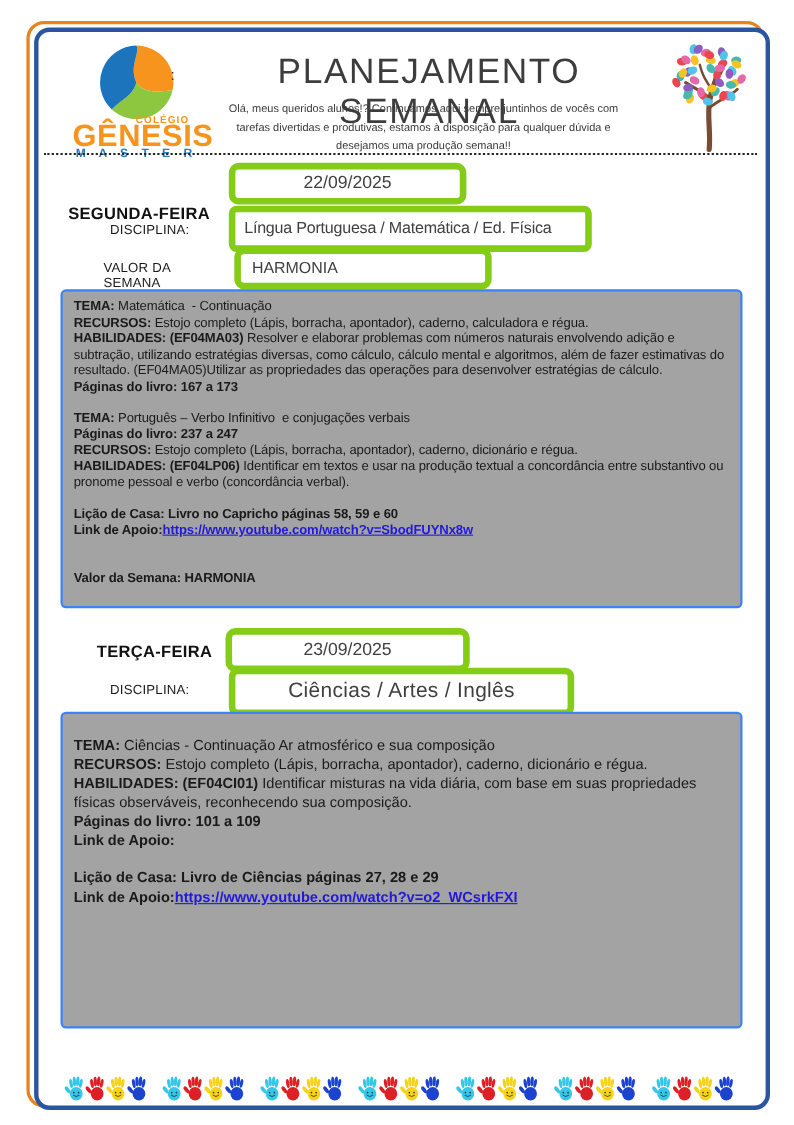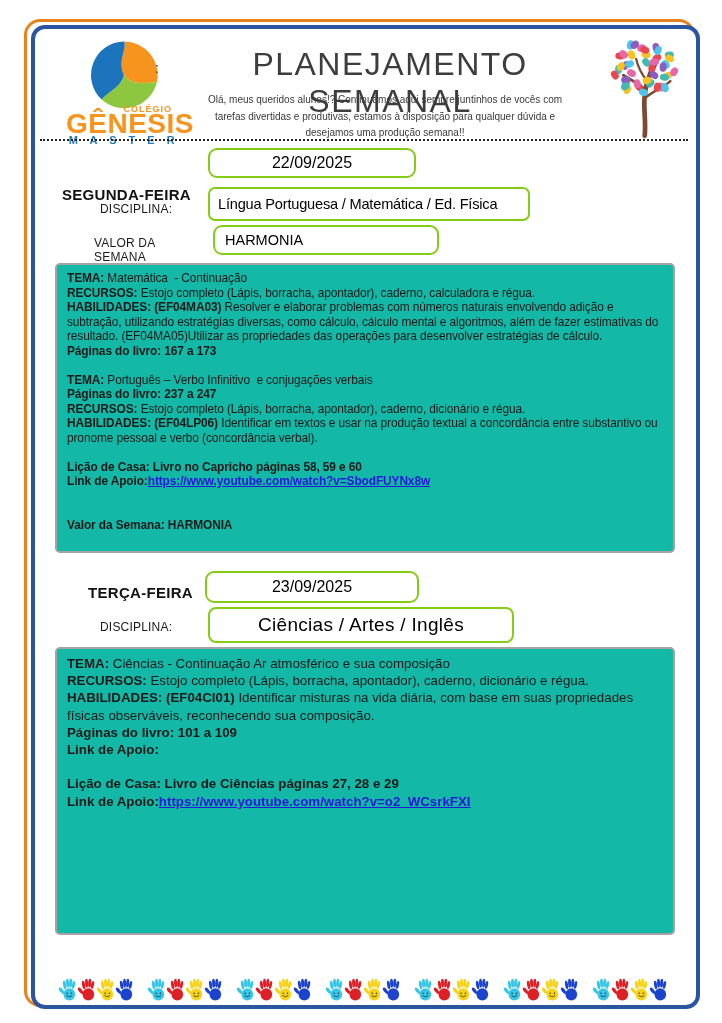--- a/index.html
+++ b/index.html
@@ -20,44 +20,44 @@
   .colon-mark{position:absolute;left:155px;top:60px;font-size:14px;color:#333;}
   .doc-title{position:absolute;left:185px;top:46px;width:410px;text-align:center;
         font-size:32px;letter-spacing:1.5px;color:#3d3d3d;font-weight:400;}
   .doc-subtitle{position:absolute;left:172px;top:92px;width:426px;text-align:center;
         font-size:10px;line-height:16.5px;color:#3a3a3a;}
   .tree{position:absolute;left:596px;top:34px;width:94px;height:108px;}
   .dotted-sep{position:absolute;left:40px;top:139px;width:648px;border-top:2.5px dotted #222;}
 
   
   .day-label{position:absolute;font-size:15px;font-weight:bold;letter-spacing:.3px;color:#111;}
-  .field-box{position:absolute;border:2px solid #84cc16;border-radius:9px;background:#fff;
-        font-size:16px;color:#000000;}
+  .field-box{position:absolute;border:6px solid #84cc16;border-radius:9px;background:#fff;
+        font-size:16px;color:#404040;}
   .small-label{position:absolute;font-size:12px;color:#1a1a1a;letter-spacing:.2px;text-align:left;}
 
   .m-day{left:62px;top:162px;margin-top:24px;}
   .m-date{left:208px;top:148px;width:204px;height:26px;line-height:26px;text-align:center;}
   .m-disc-label{left:100px;top:202px;width:100px;}
   .m-disc{left:208px;top:187px;width:310px;height:30px;line-height:30px;border-radius:7px;
         padding-left:8px;font-size:14.6px;letter-spacing:-.2px;white-space:nowrap;}
   .m-valor-label{left:94px;top:236px;width:114px;}
   .m-valor{left:213px;top:225px;width:212px;height:26px;line-height:26px;padding-left:10px;
         font-size:14.5px;}
 
   .t-day{left:88px;top:584px;}
   .t-date{left:205px;top:571px;width:210px;height:28px;line-height:28px;text-align:center;}
   .t-disc-label{left:100px;top:620px;width:100px;}
   .t-disc{left:208px;top:607px;width:302px;height:32px;line-height:32px;border-radius:8px;
         text-align:center;font-size:19px;letter-spacing:.3px;}
 
   
-  .content-box{position:absolute;border:2px solid #a3a3a3;border-radius:5px;background:#14b8a6;}
+  .content-box{position:absolute;border:2px solid #3b82f6;border-radius:5px;background:#a3a3a3;}
   .box1{left:55px;top:263px;width:620px;height:290px;padding:6px 10px;box-sizing:border-box;
         font-size:11.9px;line-height:14.5px;letter-spacing:-.1px;}
-  .box2{left:55px;top:647px;width:620px;height:288px;padding:6px 10px;box-sizing:border-box;
+  .box2{left:55px;top:647px;width:620px;height:288px;padding:20px 10px;box-sizing:border-box;
         font-size:13.3px;line-height:17.2px;}
   .rich-line{white-space:pre-wrap;}
   .rich-line .b{font-weight:bold;}
   .rich-line a.link{color:#2219d8;font-weight:bold;text-decoration:underline;}
 
   
   .hands-row{position:absolute;left:58px;top:968px;width:610px;height:36px;display:flex;
         align-items:flex-end;justify-content:space-between;}
   .hand-group{display:flex;}
   .hand-group svg{margin-right:-2px;display:block;}

